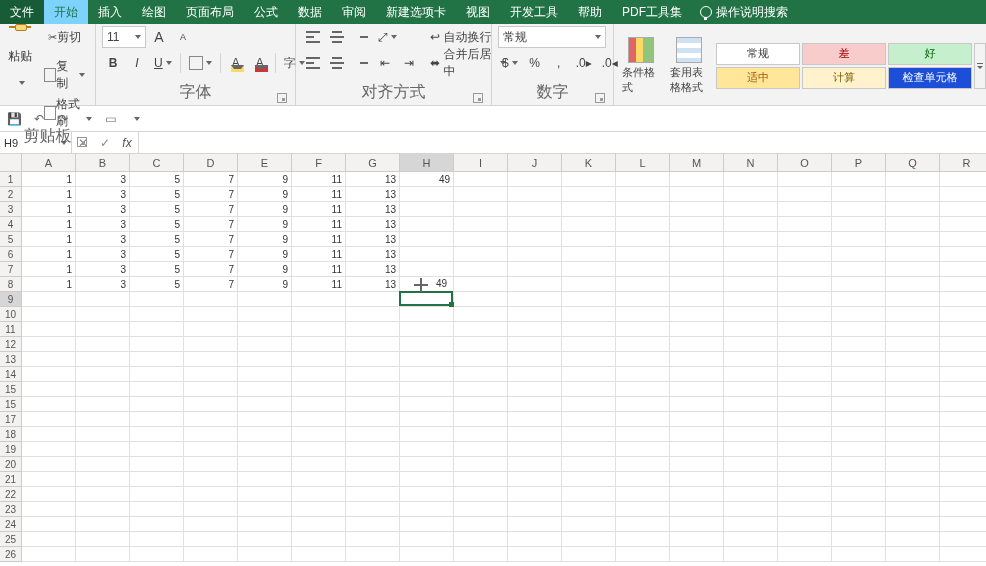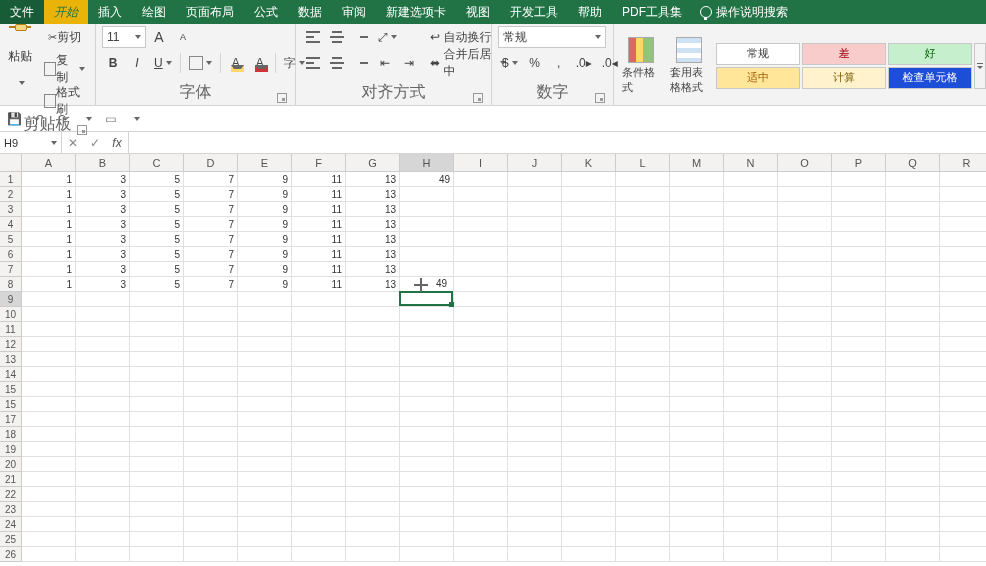--- a/index.html
+++ b/index.html
@@ -1,33 +1,33 @@
 <!DOCTYPE html>
 <html><head>
 <meta charset="utf-8">
 <style>
 * { margin:0; padding:0; box-sizing:border-box; font-family:"Microsoft YaHei","Segoe UI",Arial,sans-serif; }
 body { width:986px; height:566px; background:#fff; overflow:hidden; font-size:12px; color:#333; }
 
 .tab-bar { height:24px; background:#217346; display:flex; align-items:stretch; color:#fff; font-size:12px; }
 .tab-bar .tab { padding:0 10px; display:flex; align-items:center; cursor:pointer; white-space:nowrap; }
 .tab-bar .tab.file { background:#185c37; }
-.tab-bar .tab.active { background:#eab308; color:#217346;font-style:italic; }
+.tab-bar .tab.active { background:#7dd3fc; color:#217346; }
 .tab-bar .search-wrap { display:flex; align-items:center; padding:0 8px; gap:4px; }
 .tab-bar .bulb { width:12px; height:12px; border:1.4px solid #fff; border-radius:50%; position:relative; }
 .tab-bar .bulb::after { content:""; position:absolute; left:3px; bottom:-3px; width:3px; height:3px; background:#fff; }
 
 .ribbon { height:82px; background:#f3f3f3; border-bottom:1px solid #d4d4d4; display:flex; }
 .group { border-right:1px solid #d4d4d4; padding:2px 6px 0 6px; display:flex; flex-direction:column; justify-content:space-between; position:relative; }
 .group-body { display:flex; gap:6px; align-items:flex-start; flex:1; }
 .group-label { text-align:center; font-size:16px; color:#666; padding:2px 0; position:relative; }
 .dlaunch { position:absolute; right:2px; bottom:2px; width:10px; height:10px; border:1px solid #999; }
 .dlaunch::after { content:""; position:absolute; right:1px; bottom:1px; border-right:3px solid #999; border-bottom:3px solid #999; width:0; height:0; }
 
-.col { display:flex; flex-direction:column; gap:10px; }
+.col { display:flex; flex-direction:column; gap:16px; }
 .row { display:flex; gap:2px; align-items:center; }
 
 .btn { height:22px; min-width:22px; display:flex; align-items:center; justify-content:center; padding:0 3px; border:1px solid transparent; cursor:pointer; font-size:12px; color:#444; }
 .dd::after { content:""; margin-left:3px; border-top:4px solid #666; border-left:3px solid transparent; border-right:3px solid transparent; }
 .sep { width:1px; height:20px; background:#d4d4d4; margin:0 2px; }
 
 .combo { height:22px; border:1px solid #c8c8c8; background:#fff; display:flex; align-items:center; padding:0 4px; font-size:12px; color:#444; }
 .combo.small { width:44px; }
 .combo.font { width:112px; }
 .combo.num { width:108px; }
@@ -77,21 +77,21 @@
 .style-dd{width:12px;display:flex;flex-direction:column;justify-content:center;align-items:center;gap:2px;border:1px solid #c8c8c8;margin-left:2px;height:46px;}
 .style-dd span{border-top:3px solid #666;border-left:3px solid transparent;border-right:3px solid transparent;}
 .style-dd .bar{width:6px;height:1px;background:#666;border:none}
 
 
 .qat { height:26px; background:#fff; border-bottom:1px solid #d4d4d4; display:flex; align-items:center; gap:6px; padding:0 6px; }
 .qat .q { width:18px; height:18px; display:flex; align-items:center; justify-content:center; color:#666; cursor:pointer; }
 
 
 .fbar { height:22px; border-bottom:1px solid #d4d4d4; display:flex; align-items:stretch; background:#fff; }
-.namebox { width:62px; border-right:1px solid #d4d4d4; display:flex; align-items:center; padding:0 4px; font-size:11px; }
+.namebox { width:72px; border-right:1px solid #d4d4d4; display:flex; align-items:center; padding:0 4px; font-size:11px; }
 .namebox .arrow{margin-left:auto;border-top:4px solid #666;border-left:3px solid transparent;border-right:3px solid transparent;}
 .fx-btns { display:flex; align-items:center; border-right:1px solid #d4d4d4; }
 .fx-btns .b { width:22px; display:flex; align-items:center; justify-content:center; color:#888; font-size:12px; }
 .fx-btns .fx { font-style:italic; color:#555; }
 .formula-input { flex:1; padding:0 6px; display:flex; align-items:center; font-size:11px; }
 
 
 .grid-wrap { position:relative; height:412px; overflow:hidden; }
 .corner { position:absolute; left:0; top:0; width:22px; height:18px; background:#f3f2f1; border-right:1px solid #ccc; border-bottom:1px solid #ccc; }
 .col-headers { position:absolute; left:22px; top:0; height:18px; display:flex; }

